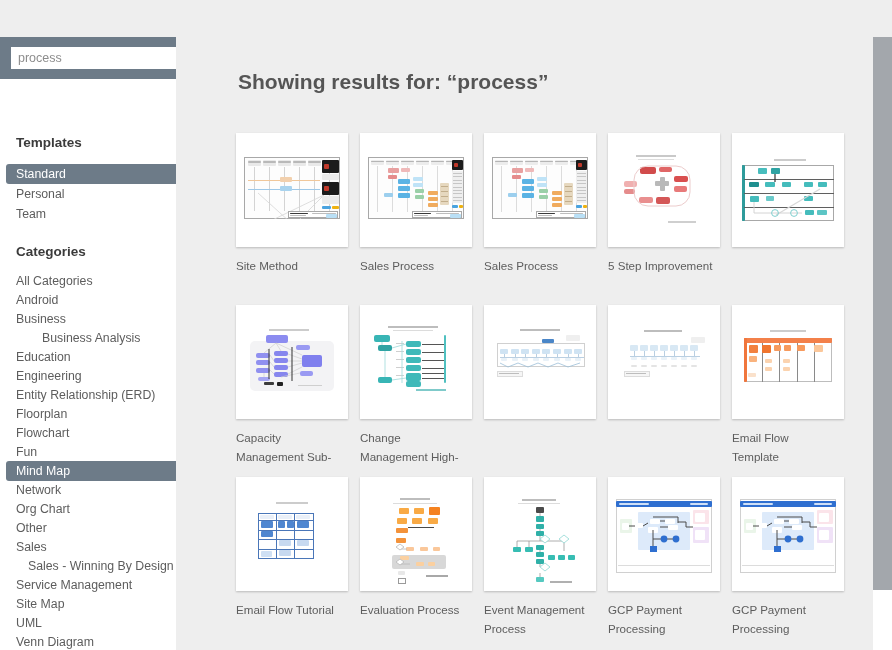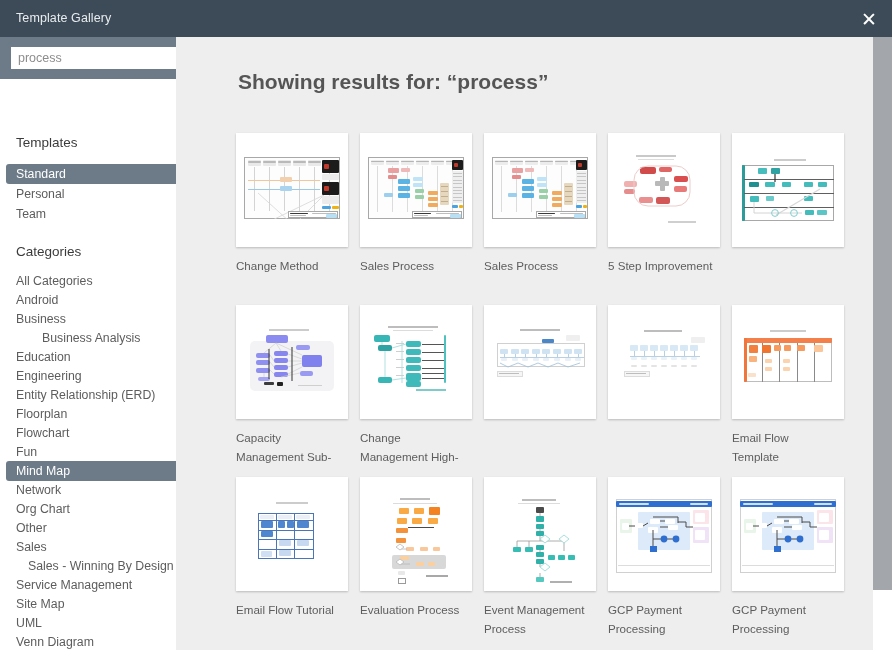--- a/index.html
+++ b/index.html
@@ -102,21 +102,21 @@
   .sidebar-scroll-thumb {
     position: absolute;
     right: 1px; top: 1px;
     width: 6px; height: 552px;
     background: #b3b7bb;
     border-radius: 3px;
   }
 
   .section-head {
     font-size: 13.5px;
-    font-weight: normal;
+    font-weight: bold;
     color: #3b3b3b;
     padding: 0 0 0 16px;
   }
   .nav-item {
     font-size: 12.3px;
     color: #5d5d5d;
     height: 20px;
     line-height: 20px;
     padding-left: 16px;
     white-space: nowrap;
@@ -195,24 +195,20 @@
   .bx { position: absolute; }
   .ln { position: absolute; background: #c9c9c9; }
   .ttl { position: absolute; background: #c4c4c4; height: 2px; }
   .frame { position: absolute; border: 1px solid #a8a8a8; }
 </style>
 </head>
 <body>
 
 <div class="app">
 
-  <div class="titlebar">
-    <div class="titlebar-title">Template Gallery</div>
-    <div class="close-btn">✕</div>
-  </div>
 
   <div class="sidebar">
 
     <div class="search-wrap">
       <input class="search-input" type="text" value="process" style="">
       <button class="search-btn">
         <span>
           <svg width="13" height="13" viewBox="0 0 16 16">
             <circle cx="6.6" cy="6.6" r="4.3" fill="none" stroke="#ffffff" stroke-width="1.9"></circle>
             <line x1="9.9" y1="9.9" x2="14" y2="14" stroke="#ffffff" stroke-width="2.1" stroke-linecap="round"></line>
@@ -296,21 +292,21 @@
                 <div class="bx" style="left: 88px; top: 53px; width: 5px; height: 5px; background: rgb(192, 57, 43); border-radius: 1px;"></div>
                 <div class="bx" style="left: 86px; top: 73px; width: 9px; height: 3px; background: rgb(74, 163, 223); border-radius: 1px;"></div>
                 <div class="bx" style="left: 96px; top: 73px; width: 7px; height: 3px; background: rgb(238, 178, 17); border-radius: 1px;"></div>
                 <div class="frame" style="left: 52px; top: 78px; width: 50px; height: 7px; background: rgb(255, 255, 255);"></div>
                 <div class="bx" style="left: 54px; top: 79.5px; width: 18px; height: 1.6px; background: rgb(58, 58, 58); border-radius: 1px;"></div>
                 <div class="bx" style="left: 54px; top: 82px; width: 16px; height: 1.3px; background: rgb(189, 189, 189); border-radius: 1px;"></div>
                 <div class="bx" style="left: 76px; top: 79.5px; width: 24px; height: 1.6px; background: rgb(189, 189, 189); border-radius: 1px;"></div>
                 <div class="bx" style="left: 90px; top: 81px; width: 11px; height: 4px; background: rgb(185, 223, 245); border-radius: 1px;"></div>
               </div>
             </div>
-            <div class="card-label">Change Method</div>
+            <div class="card-label">Site Method</div>
           </div>
           <div class="card" style="left: 124px;">
             <div class="thumb">
               <div class="art">
                 <div class="frame" style="left: 8px; top: 24px; width: 96px; height: 62px; background: rgb(253, 253, 253);"></div>
                 <div class="bx" style="left: 11px; top: 27px; width: 13px; height: 5px; background: rgb(236, 236, 236); border-radius: 1px;"></div>
                 <div class="bx" style="left: 11px; top: 27.5px; width: 13px; height: 1.8px; background: rgb(181, 181, 181); border-radius: 1px;"></div>
                 <div class="bx" style="left: 26px; top: 27px; width: 13px; height: 5px; background: rgb(236, 236, 236); border-radius: 1px;"></div>
                 <div class="bx" style="left: 26px; top: 27.5px; width: 13px; height: 1.8px; background: rgb(181, 181, 181); border-radius: 1px;"></div>
                 <div class="bx" style="left: 41px; top: 27px; width: 13px; height: 5px; background: rgb(236, 236, 236); border-radius: 1px;"></div>

